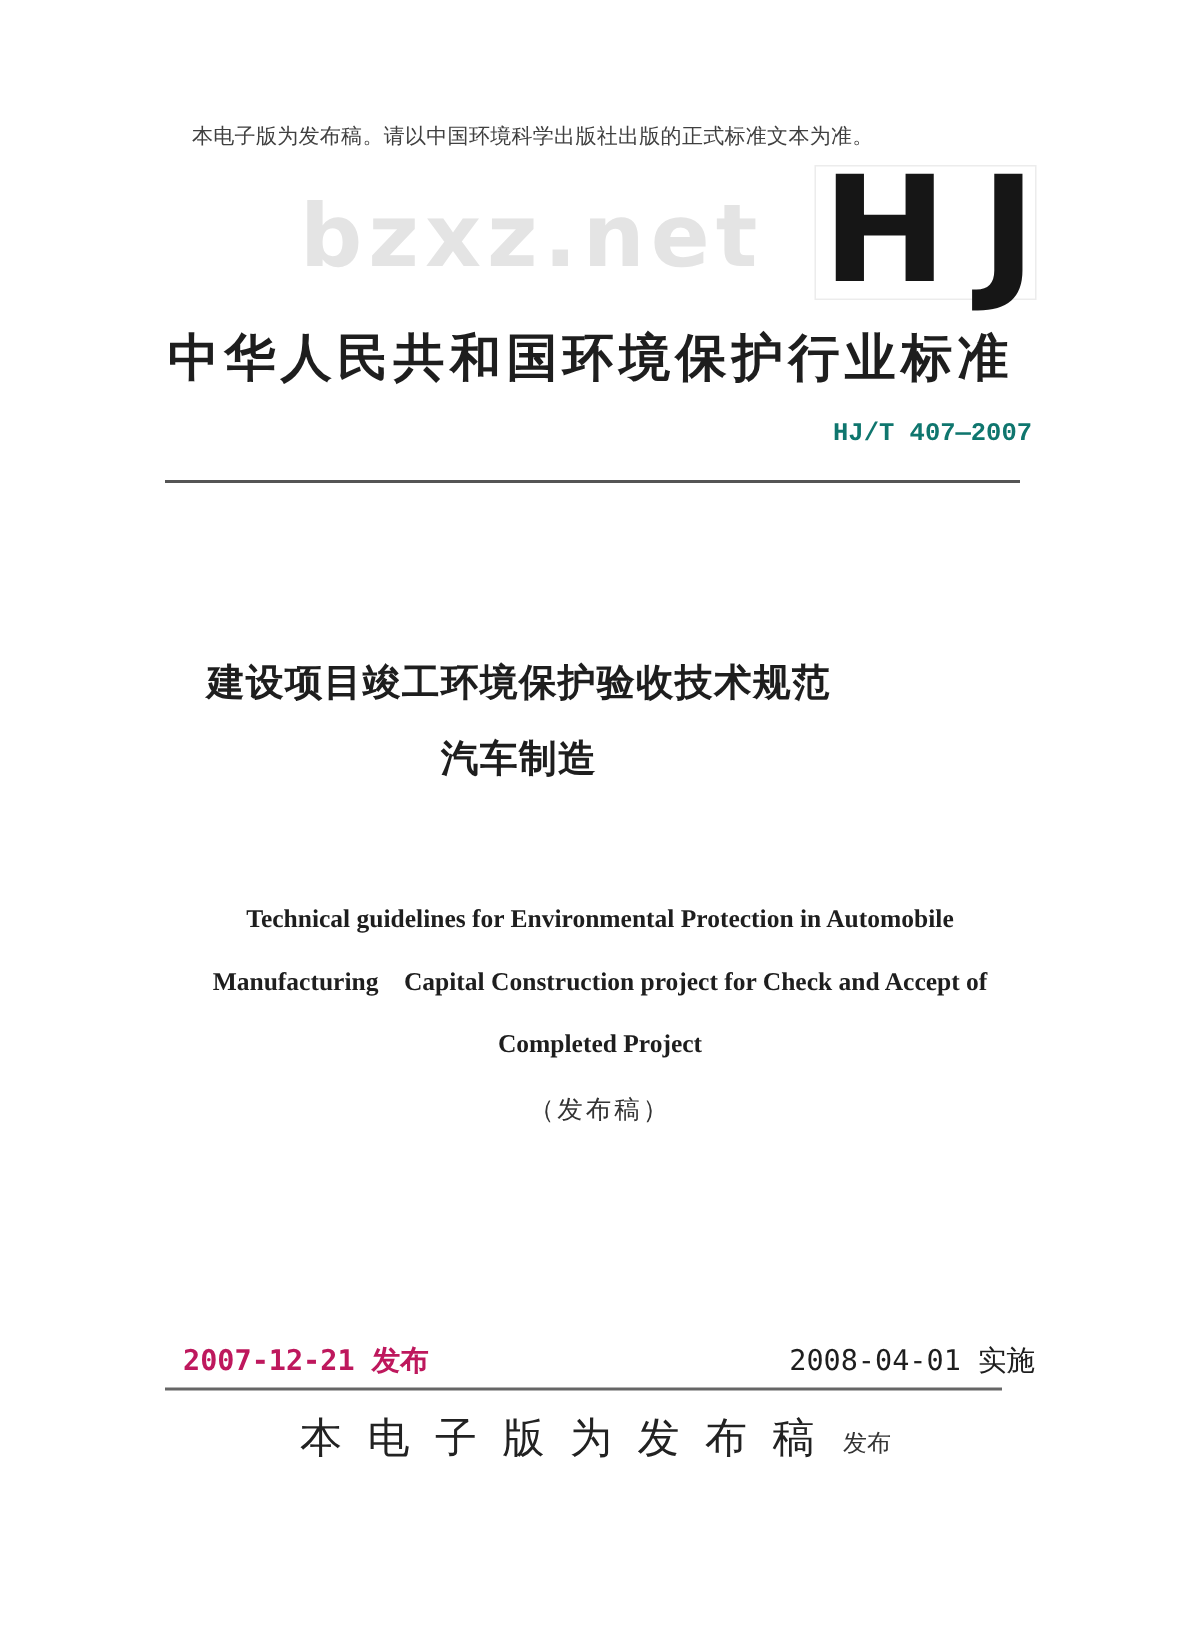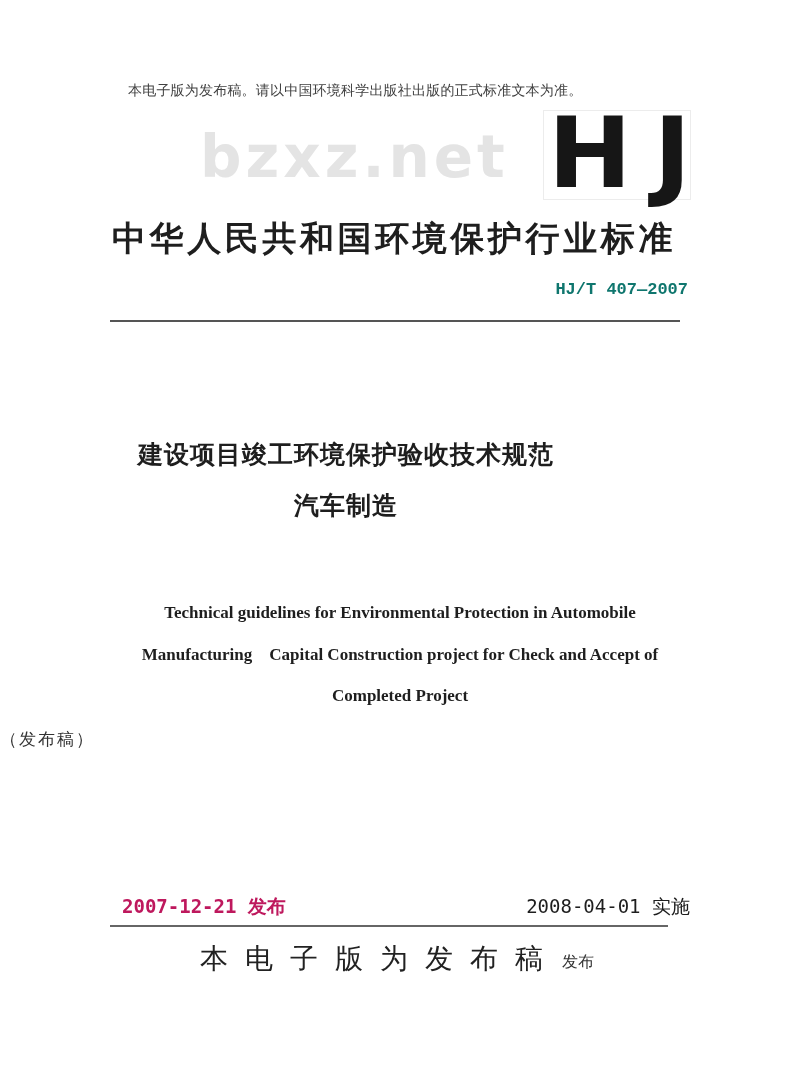--- a/index.html
+++ b/index.html
@@ -21,21 +21,21 @@
   .rule-top { left:110px; top:320px; width:570px; height:2px; background:#555; }
   .cn-title { left:0; width:692px; text-align:center; font-family:"DejaVu Sans", sans-serif;
               font-weight:bold; font-size:25px; color:#1e1e1e; letter-spacing:1px;margin-top:14px; }
   .cn-title1 { top:424px; }
   .cn-title2 { top:475px; }
   .en-line { left:0; width:800px; text-align:center; font-family:"Liberation Serif", serif;
              font-weight:bold; font-size:17px; color:#1e1e1e; white-space:pre; }
   .en1 { top:603px; }
   .en2 { top:645px; }
   .en3 { top:686px; }
-  .draft { left:0; width:800px; top:728px; font-family:"DejaVu Serif", serif;
+  .draft { left:0; width:800px; top:728px; text-align:center; font-family:"DejaVu Serif", serif;
            font-size:17px; color:#333; letter-spacing:2px; }
   .date-left { left:122px; top:894px; font-family:"DejaVu Sans Mono", monospace; font-weight:bold;
                font-size:19px; color:#be185d; white-space:nowrap; }
   .date-right { right:110px; top:894px; font-family:"DejaVu Sans Mono", monospace; font-weight:normal;
                 font-size:19px; color:#1e1e1e; white-space:nowrap; }
   .rule-bottom { left:110px; top:925px; width:558px; height:2px; background:#666; }
   .issuer { left:200px; top:940px; font-family:"DejaVu Sans", sans-serif; font-size:28px;
             color:#222; letter-spacing:17px; white-space:nowrap; }
   .issuer-suffix { left:562px; top:952px; font-family:"DejaVu Sans", sans-serif; font-size:16px;
                    color:#333; white-space:nowrap;text-align:center; }

